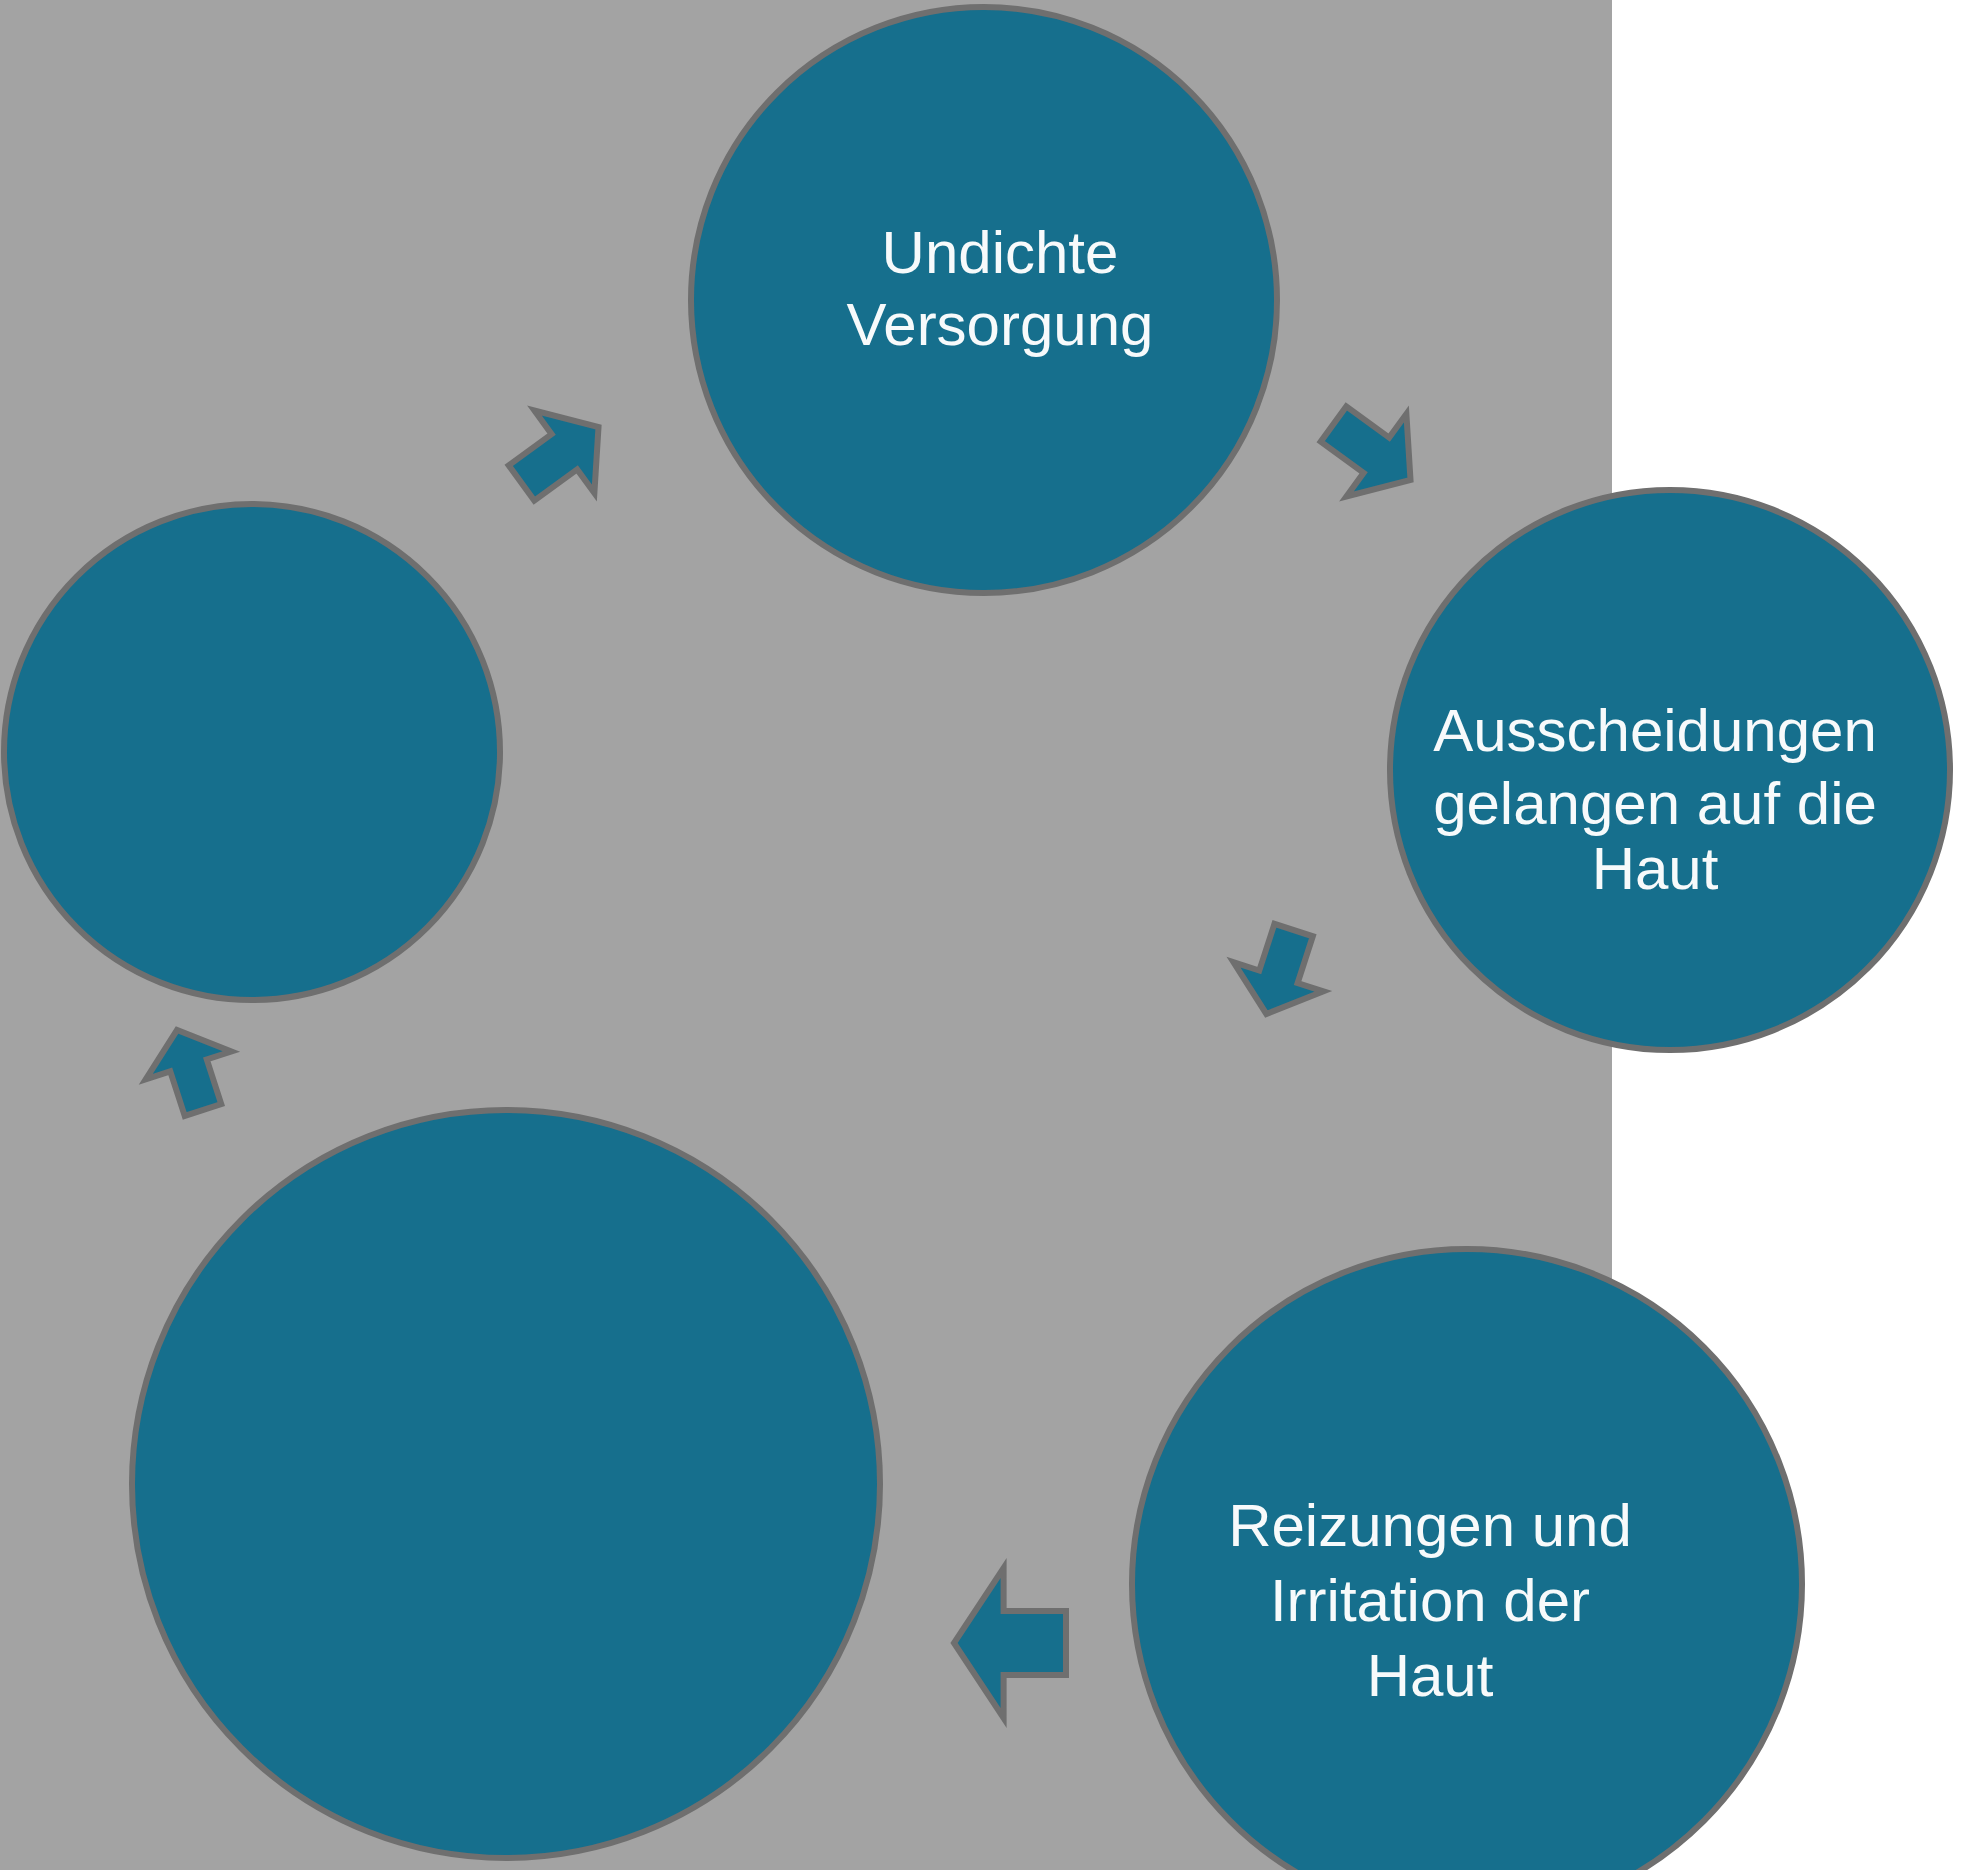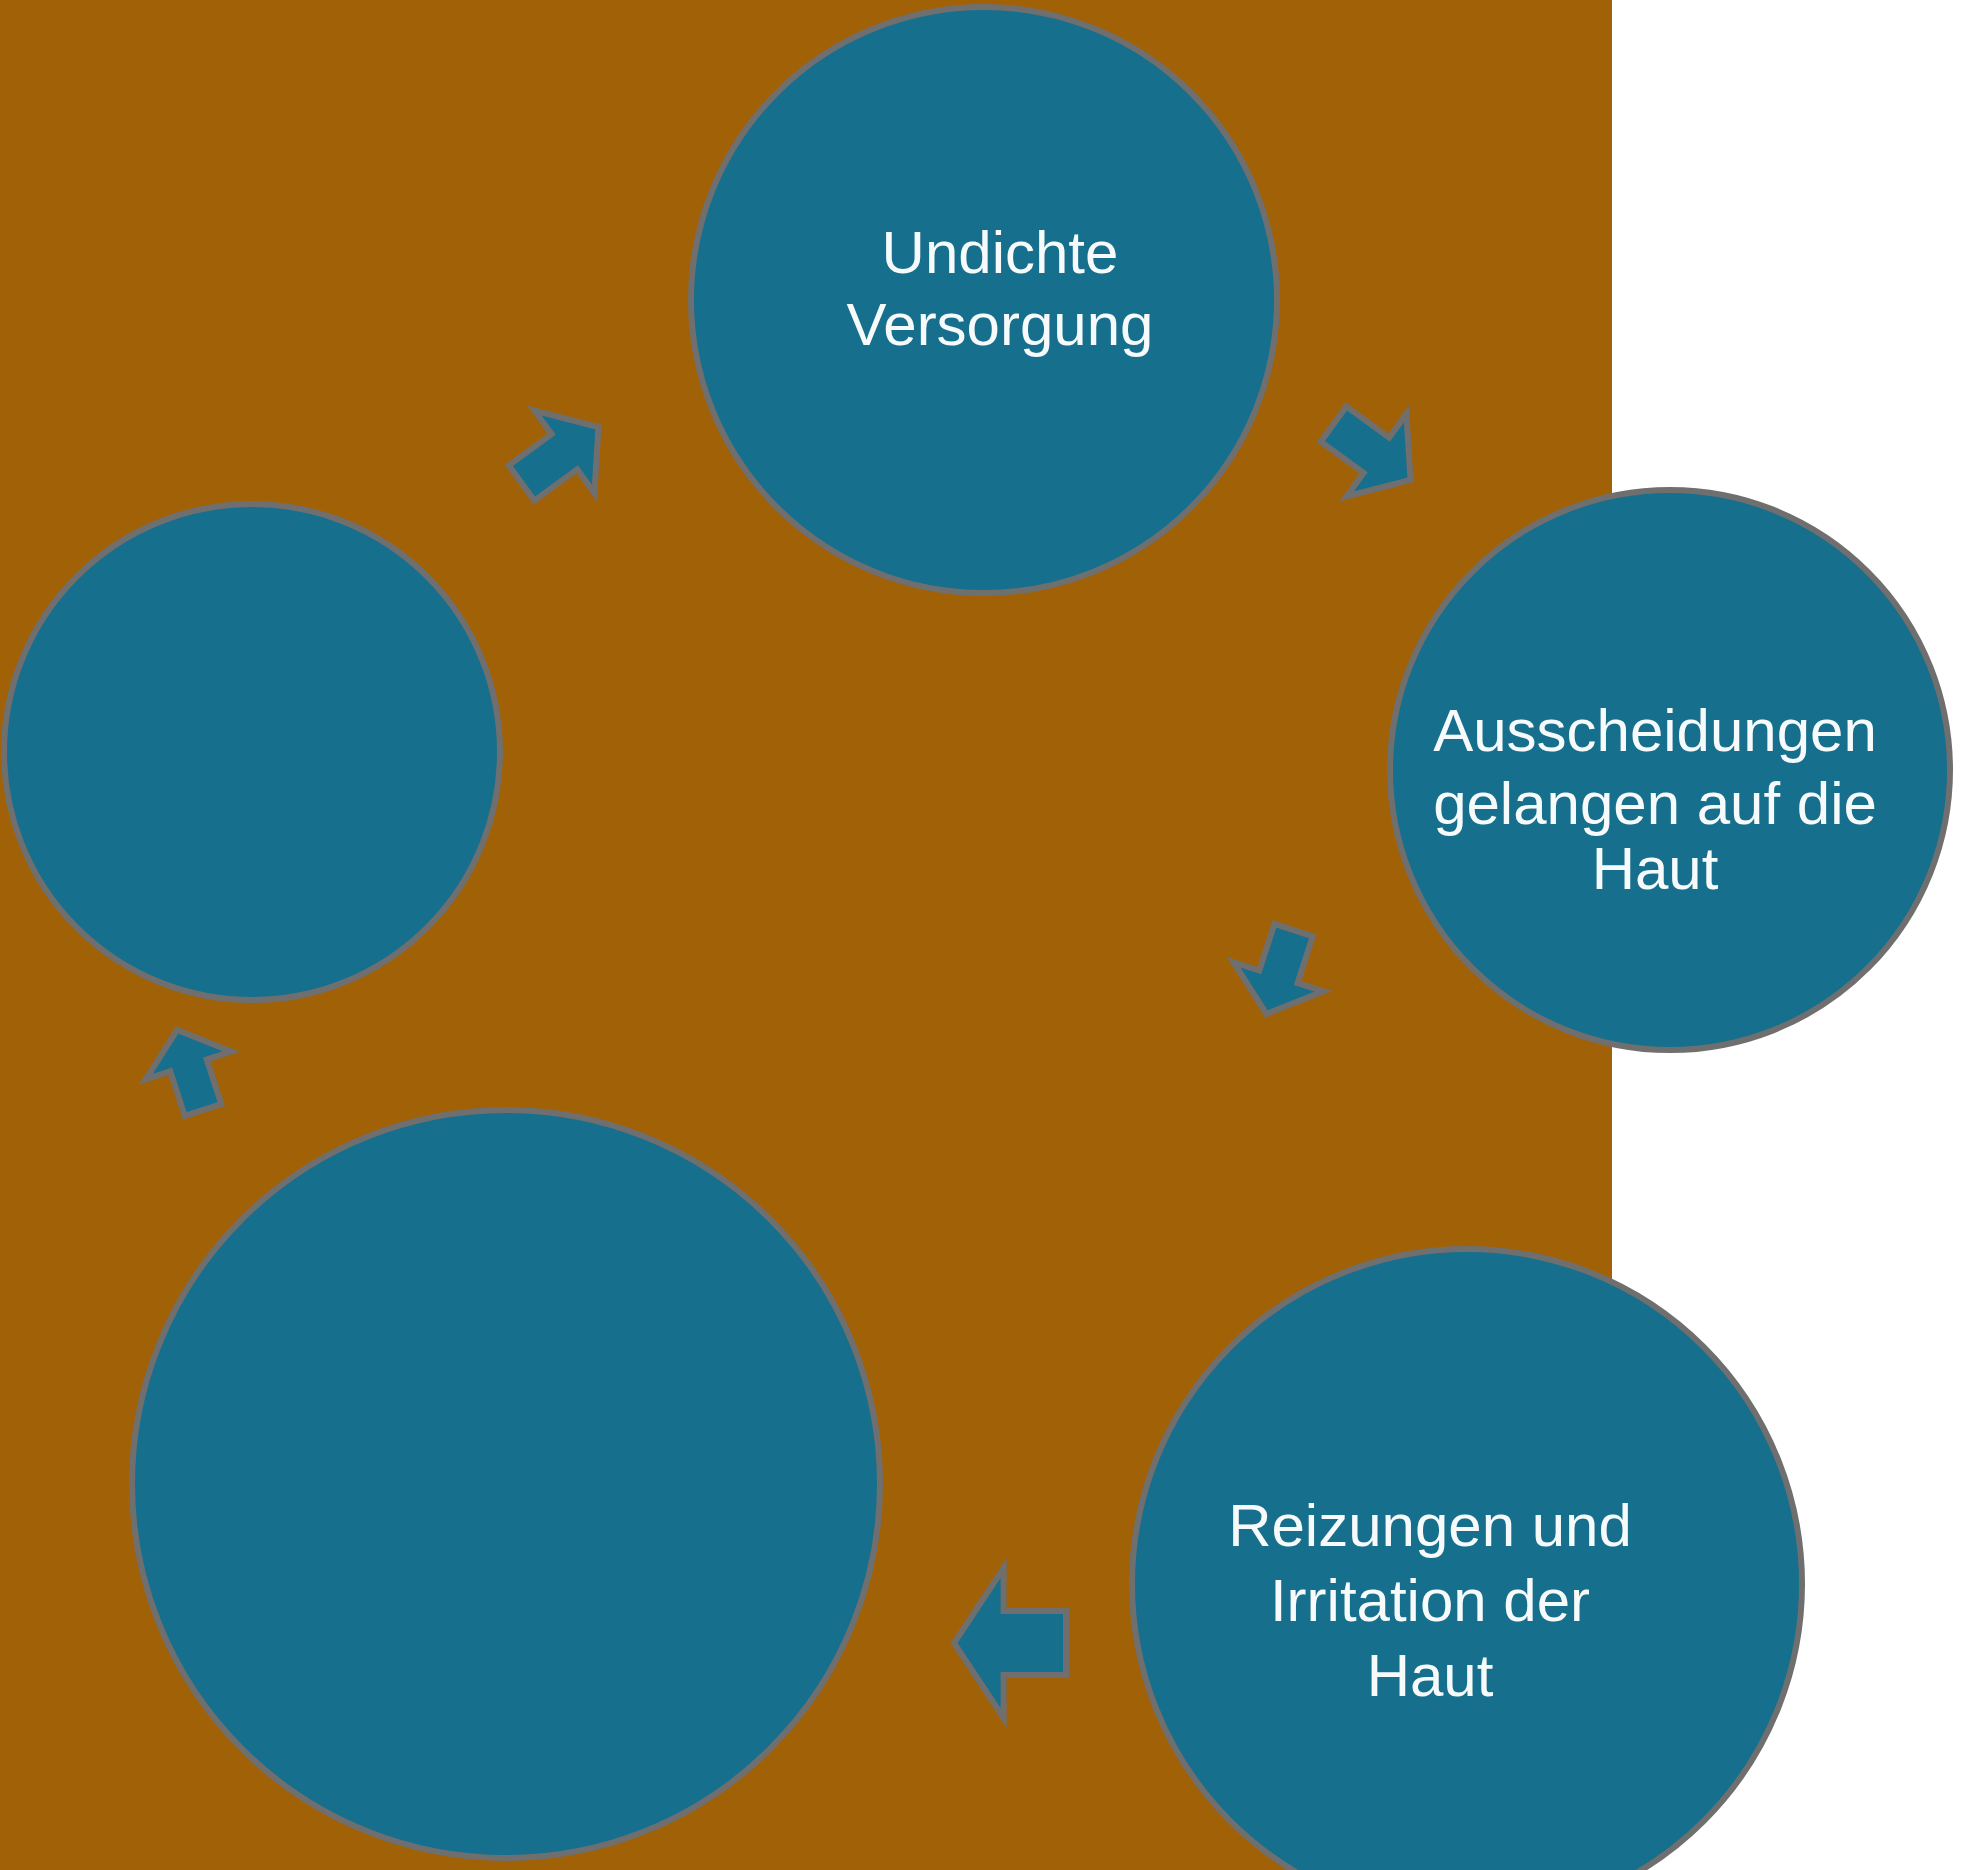--- a/index.html
+++ b/index.html
@@ -8,21 +8,21 @@
     background: #ffffff;
     width: 1961px;
     height: 1870px;
     overflow: hidden;
     font-family: "Liberation Sans", sans-serif;
   }
   .stage {
     position: relative;
     width: 1612px;
     height: 1870px;
-    background: #a16207;
+    background: #a3a3a3;
   }
   svg { display: block; }
   .node {
     fill: #166F8D;
     stroke: #6F6F6F;
     stroke-width: 6px;
   }
   .arrow {
     fill: #166F8D;
     stroke: #6F6F6F;

